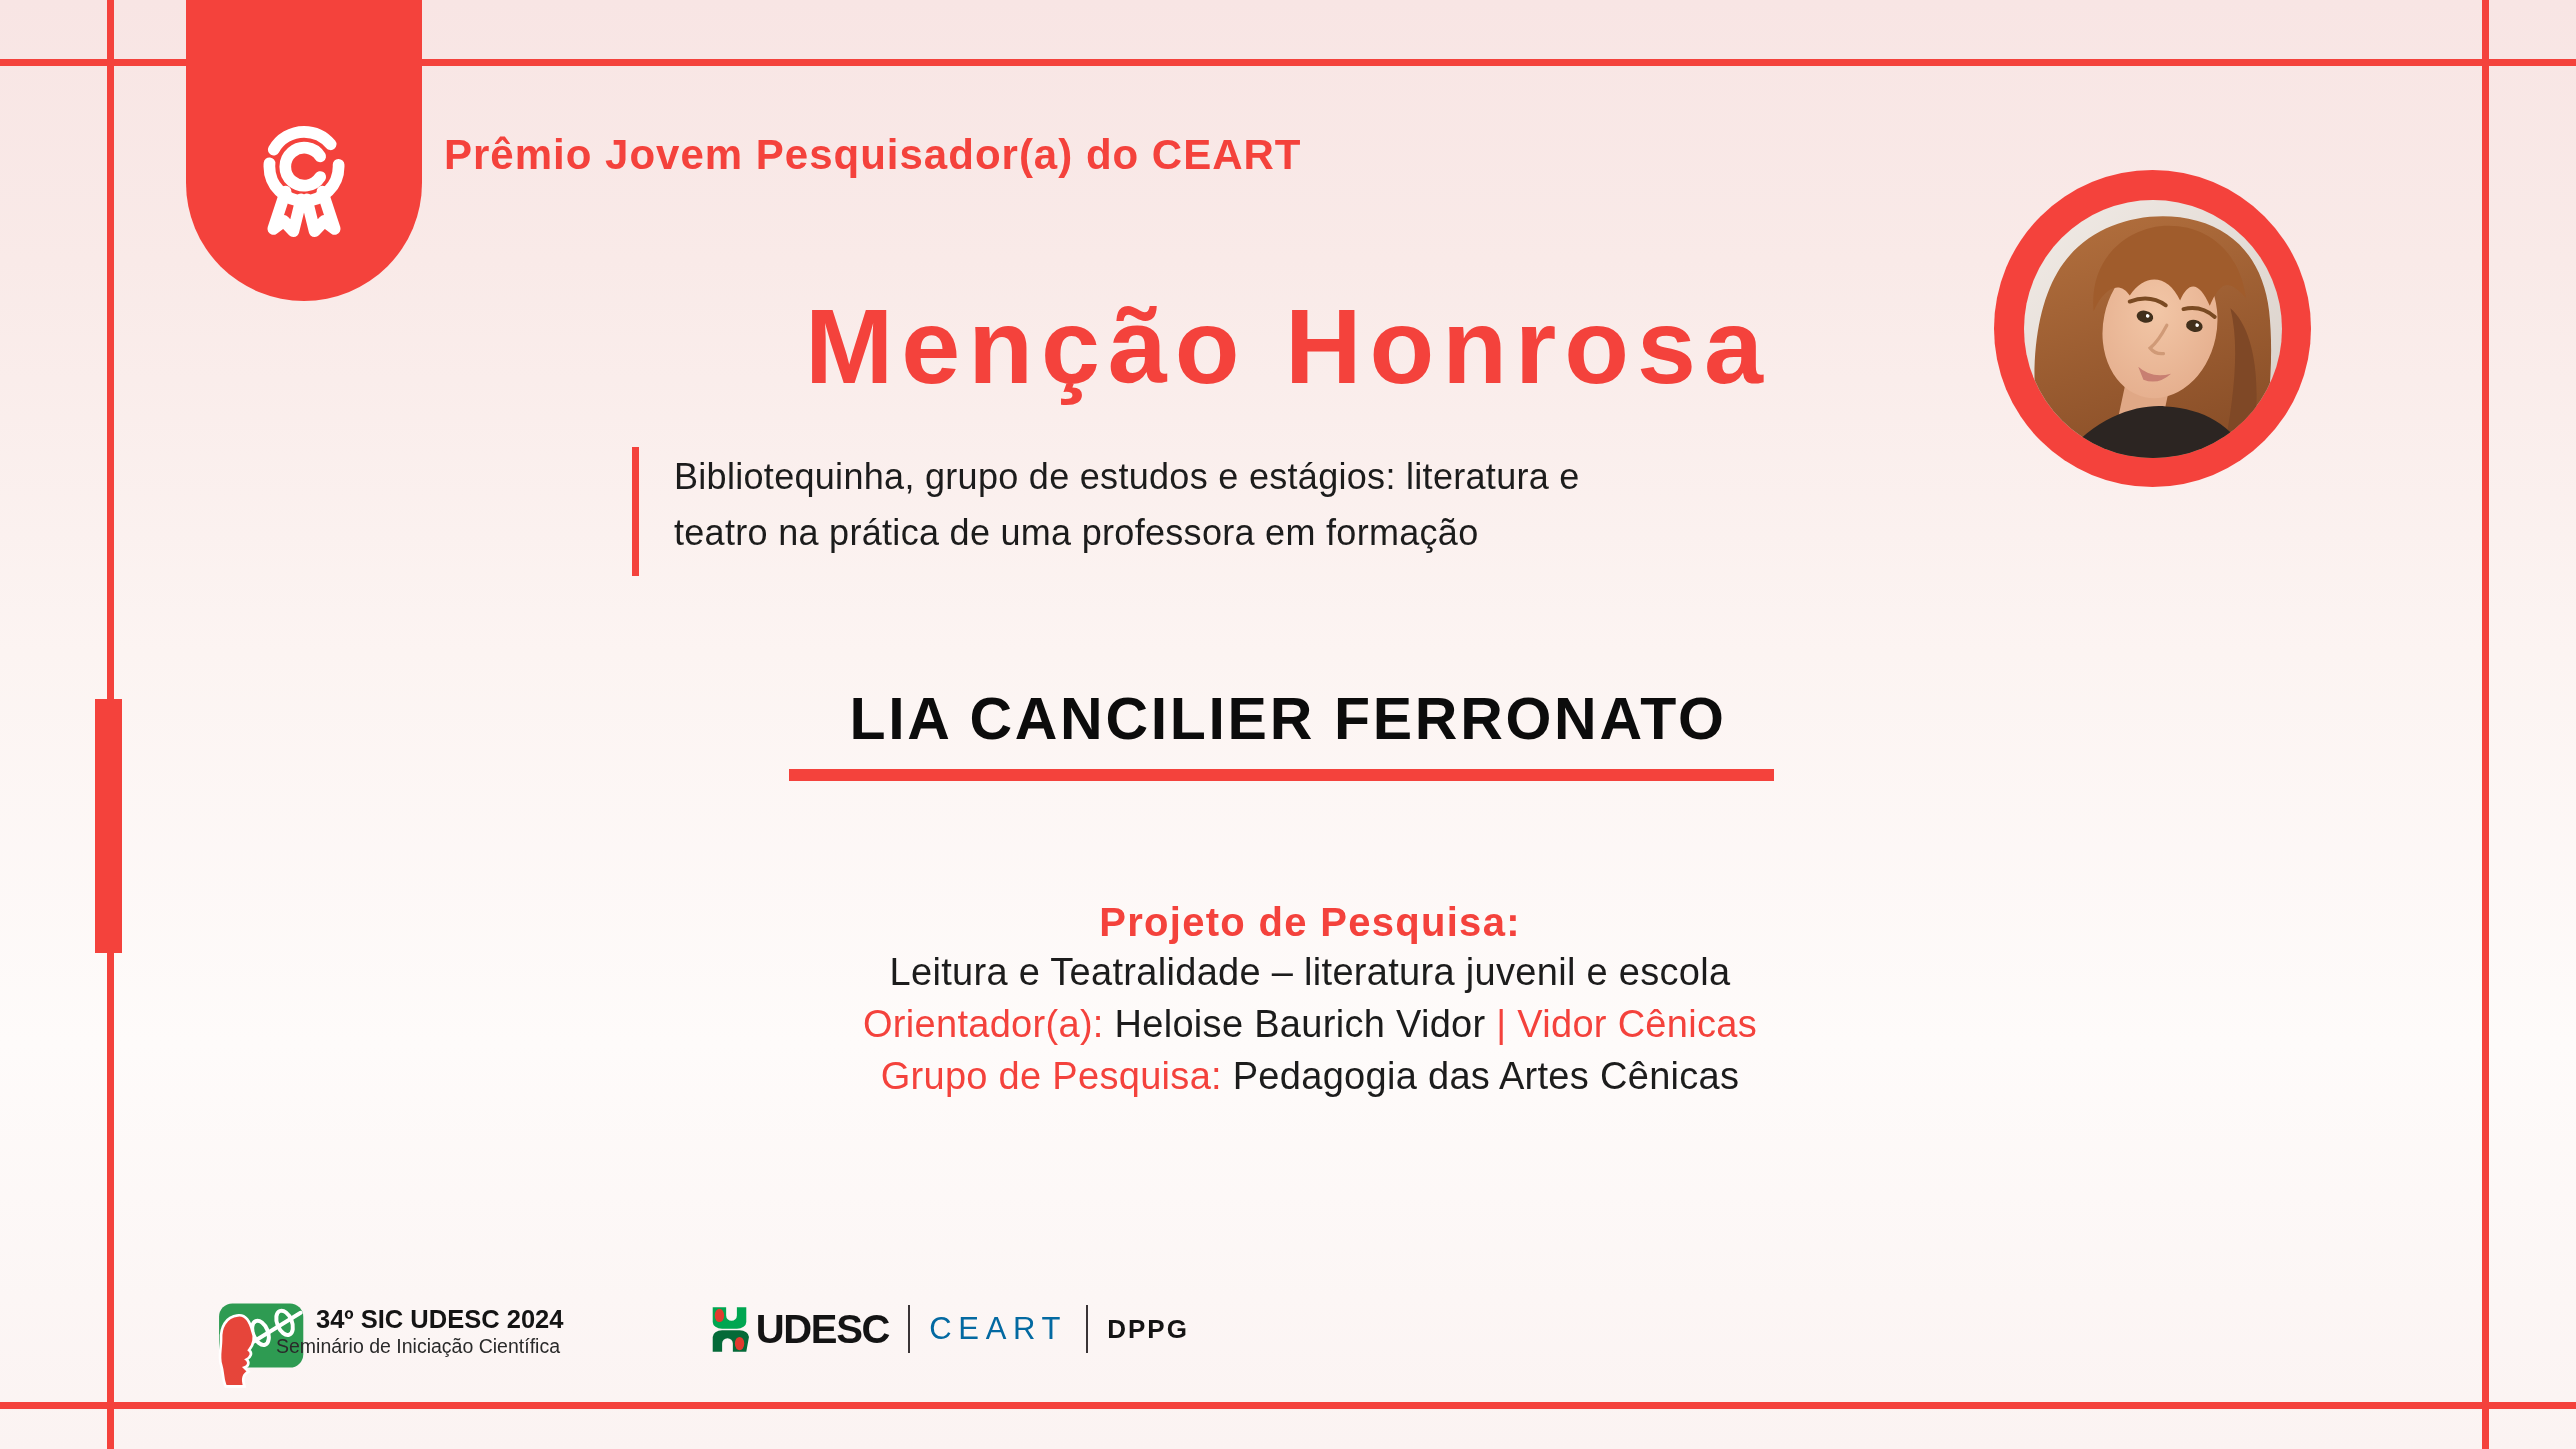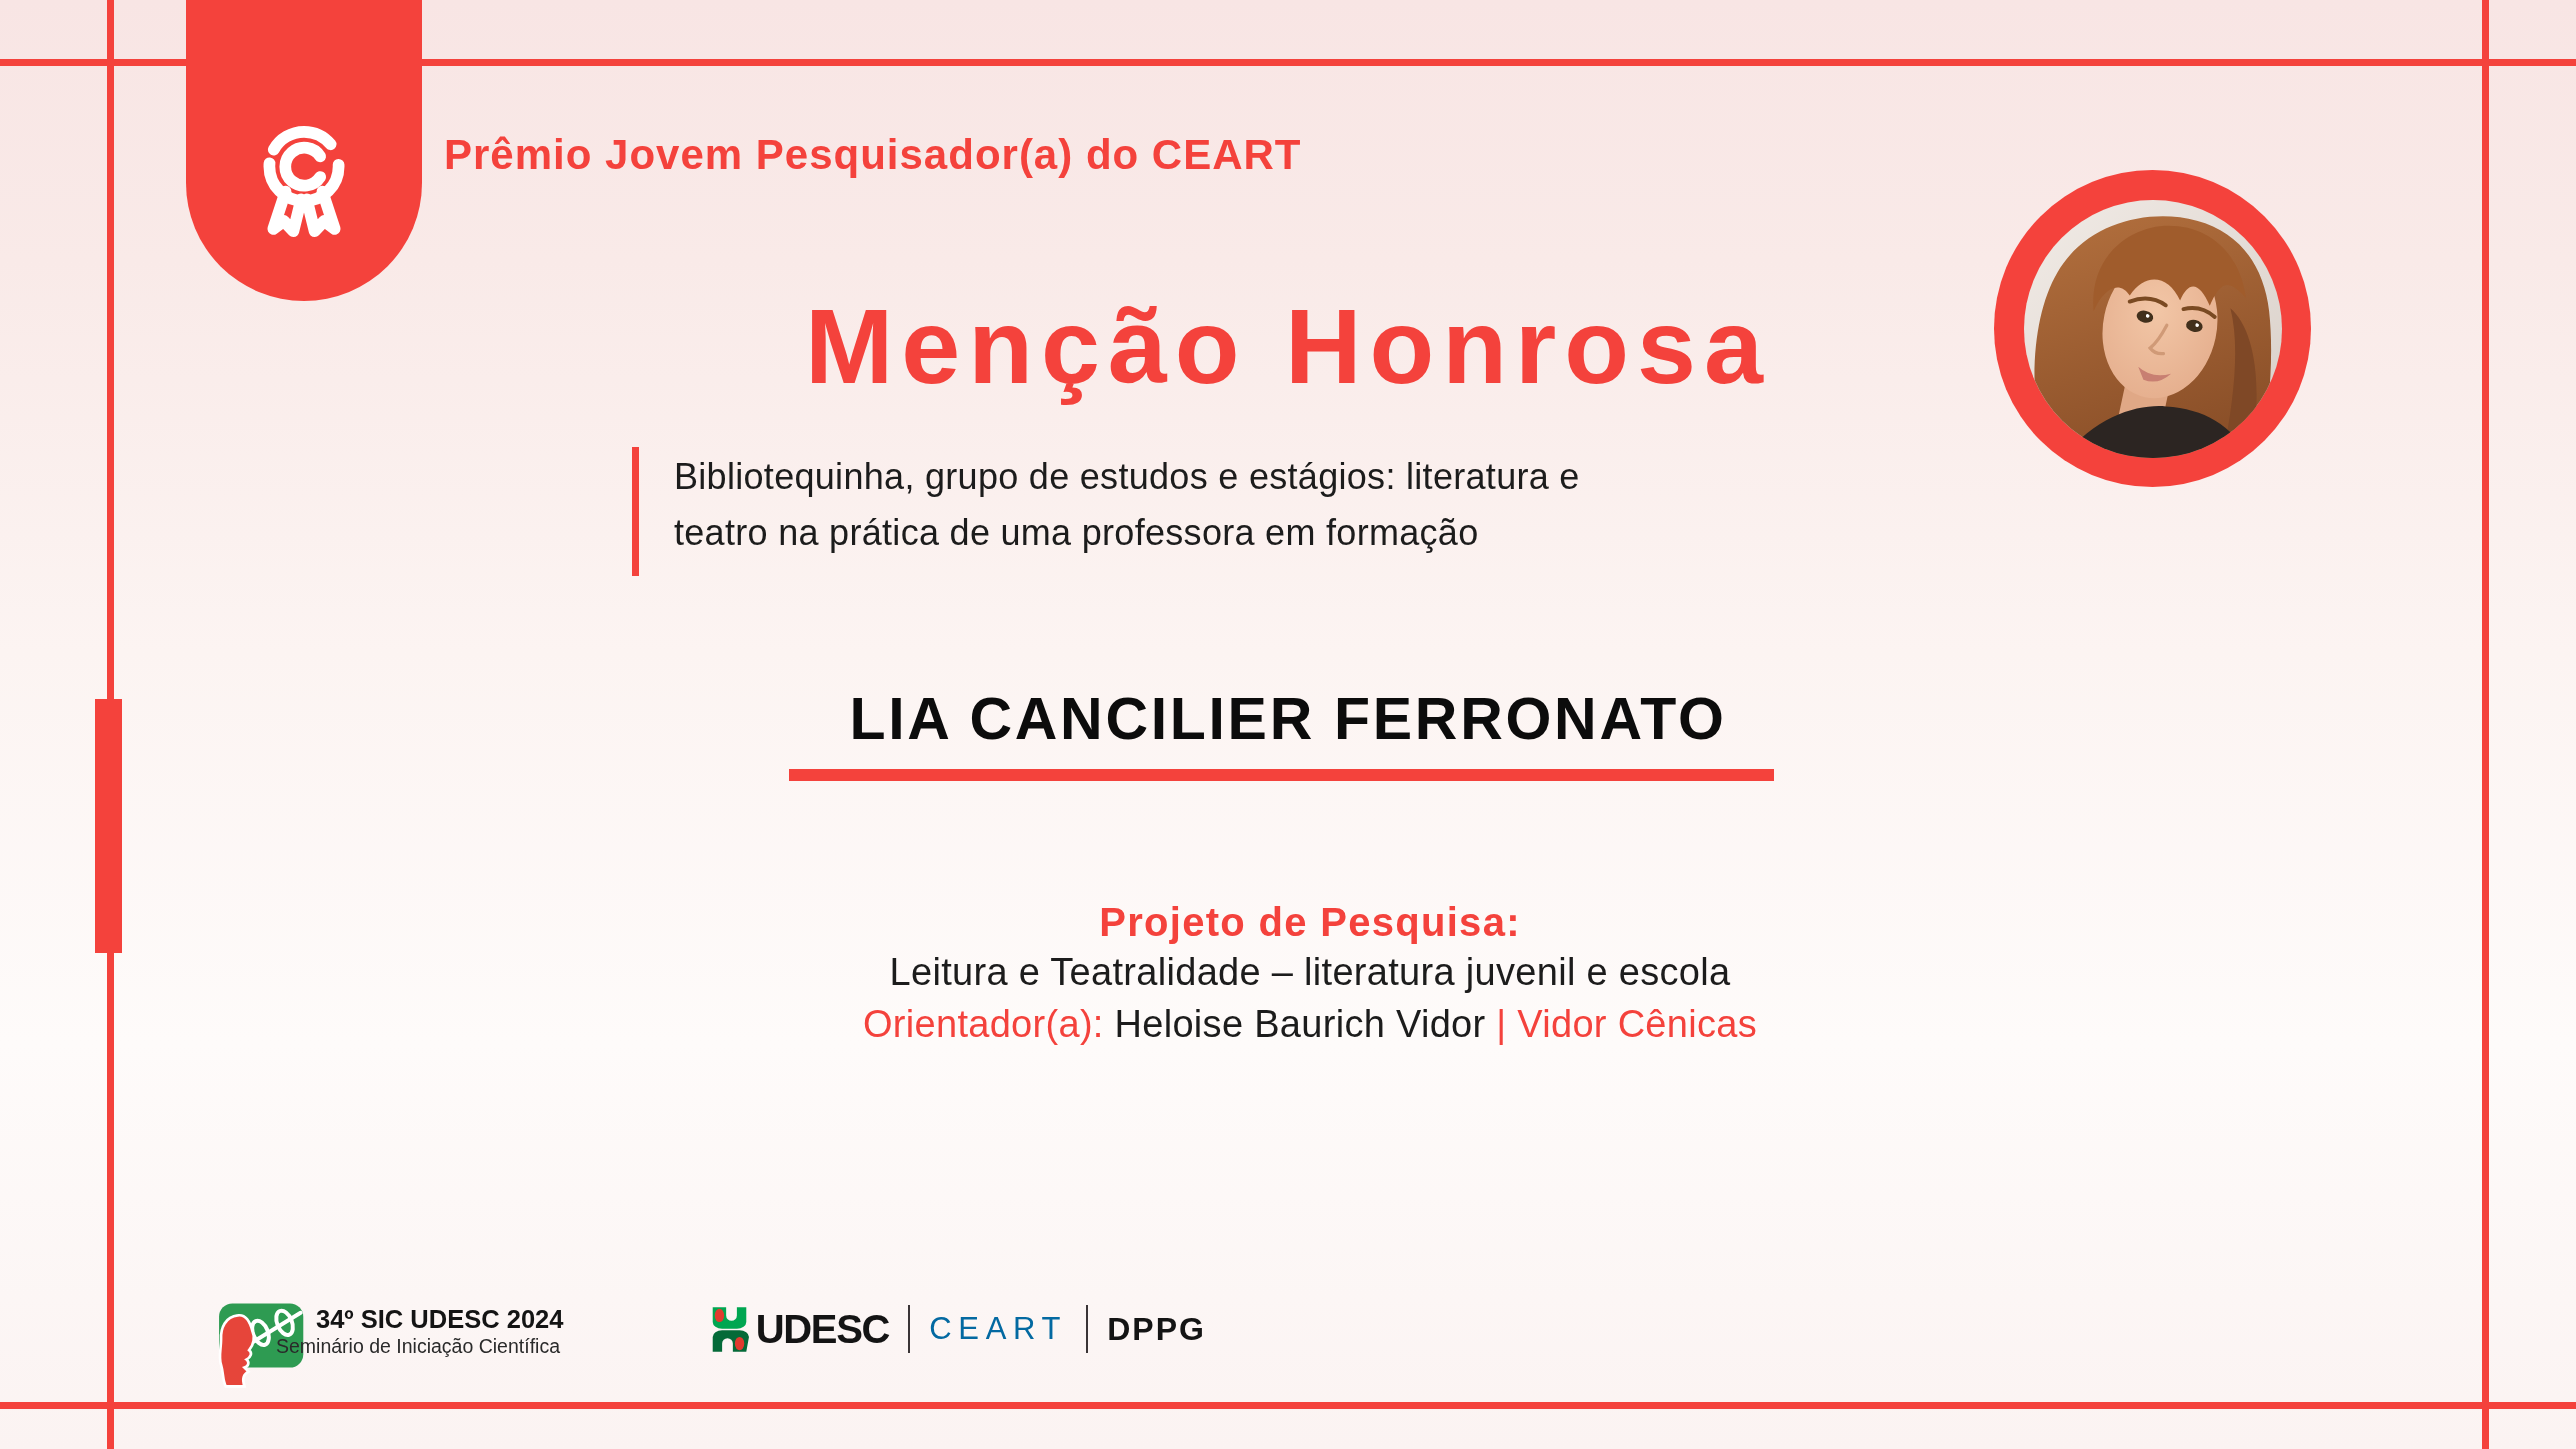--- a/index.html
+++ b/index.html
@@ -42,21 +42,21 @@
   
   .sic-logo{left:199px;top:1295px;width:119px;height:93px;z-index:2;}
   .sic-text{left:276px;top:1304px;z-index:2;}
   .sic-title{font-size:25.5px;line-height:31px;font-weight:700;color:#141414;white-space:nowrap;margin-left:40px;}
   .sic-subtitle{font-size:19.5px;line-height:23px;font-weight:400;color:#2a2a2a;white-space:nowrap;}
   .partners{left:710px;top:1305px;display:flex;align-items:center;z-index:2;}
   .partners svg{width:39px;height:47px;}
   .udesc-word{font-size:40px;font-weight:700;letter-spacing:-1.3px;color:#141414;margin-left:6.7px;white-space:nowrap;}
   .pdivider{width:2px;height:48px;background:#3a3436;margin:0 19px;}
   .ceart-word{font-size:31px;font-weight:400;letter-spacing:6.7px;color:#0369a1;white-space:nowrap;}
-  .dppg-word{font-size:32px;font-weight:700;letter-spacing:2px;color:#141414;white-space:nowrap;}
+  .dppg-word{font-size:26px;font-weight:700;letter-spacing:2px;color:#141414;white-space:nowrap;}
   
   .photo-ring{left:1994px;top:170px;width:317px;height:317px;border-radius:50%;background:#f4423c;z-index:2;}
   .photo{position:absolute;left:29.5px;top:29.5px;right:29.5px;bottom:29.5px;border-radius:50%;overflow:hidden;}
   .photo svg{width:100%;height:100%;display:block;}
 </style>
 </head>
 <body>
 
 <div class="fline line-top"></div>
 <div class="fline line-bottom"></div>
@@ -84,20 +84,23 @@
 </div>
 
 <div class="abs name-wrap">LIA CANCILIER FERRONATO</div>
 <div class="abs name-underline"></div>
 
 <div class="abs details">
   <div class="proj-label">Projeto de Pesquisa:</div>
   <div class="proj-title">Leitura e Teatralidade – literatura juvenil e escola</div>
   <div class="mixed">
     <span class="red">Orientador(a):</span><span class="dark">Heloise Baurich Vidor</span><span class="red">|</span><span class="red">Vidor Cênicas</span>
+  </div>
+  <div class="mixed">
+    <span class="red">Grupo de Pesquisa:</span><span class="dark">Pedagogia das Artes Cênicas</span>
   </div>
 </div>
 
 <svg class="abs sic-logo" viewBox="0 0 178 138">
   <rect x="30" y="12" width="126" height="96" rx="20" fill="#2e9b52"></rect>
   <g stroke="#ffffff" stroke-width="6" fill="none">
     <ellipse cx="92" cy="56" rx="11" ry="19" transform="rotate(-22 92 56)"></ellipse>
     <ellipse cx="128" cy="41" rx="11" ry="19" transform="rotate(-22 128 41)"></ellipse>
     <path d="M64 80 L152 26" stroke-linecap="round"></path>
   </g>

